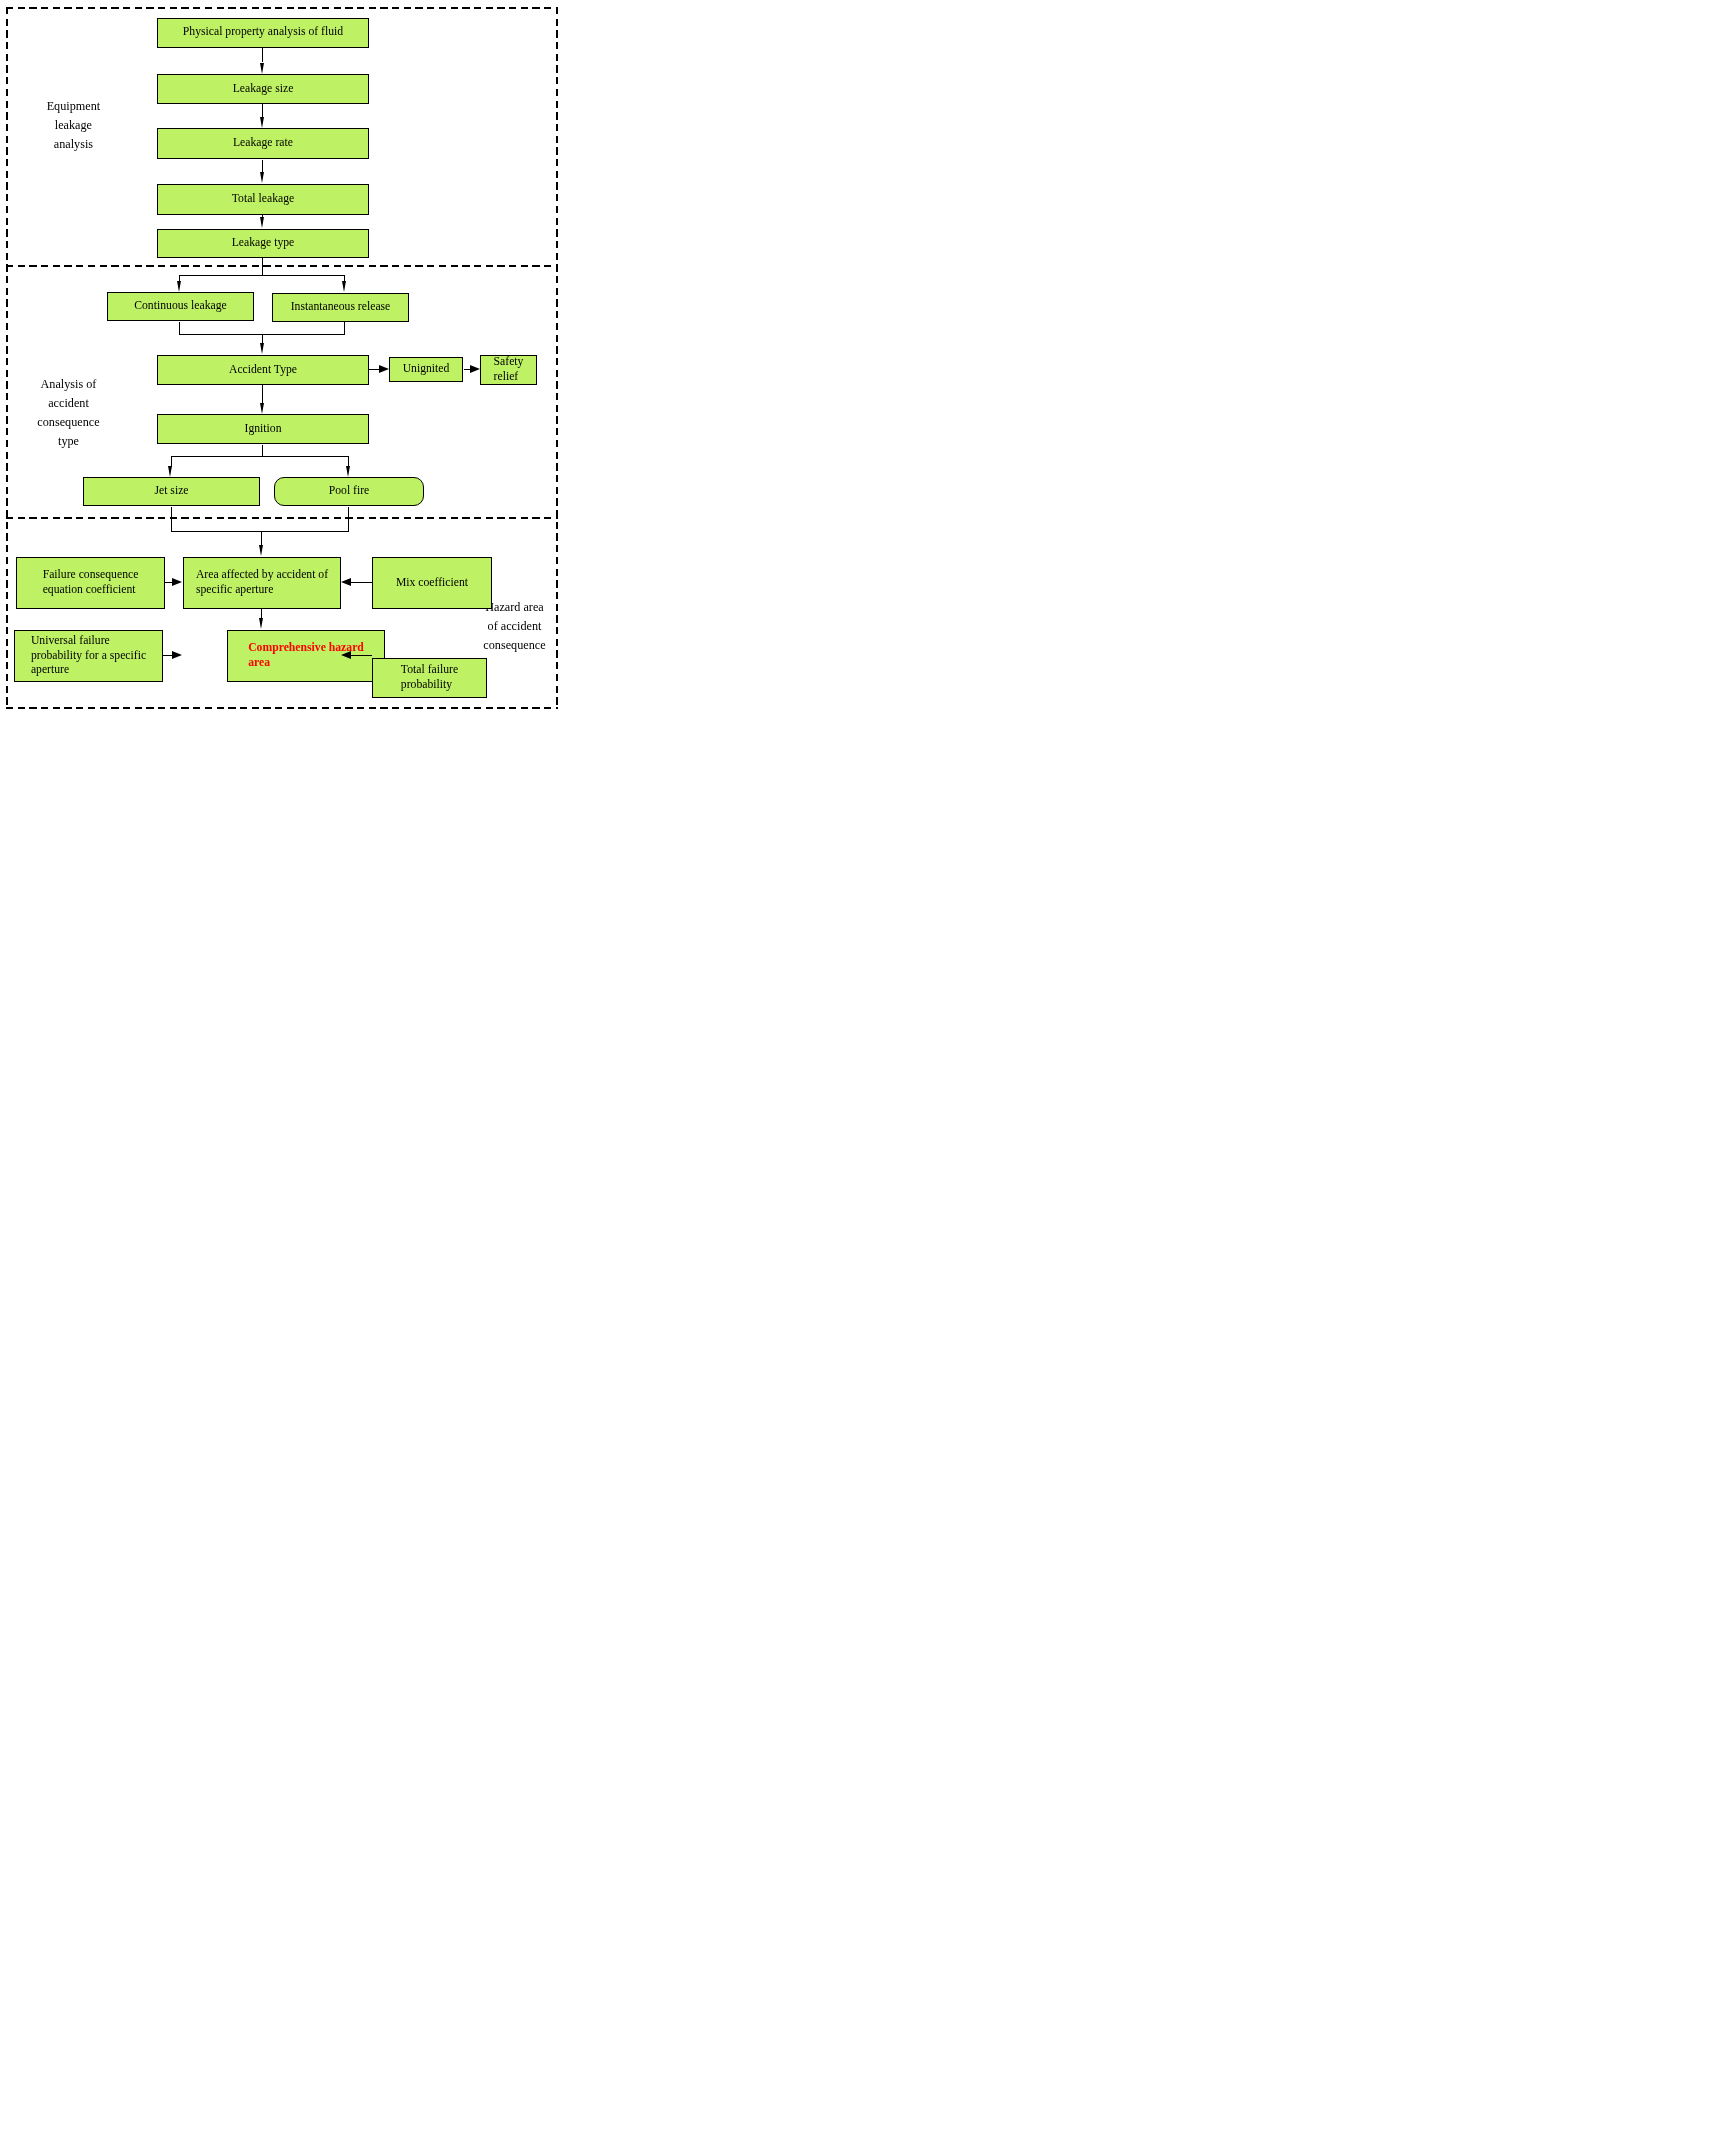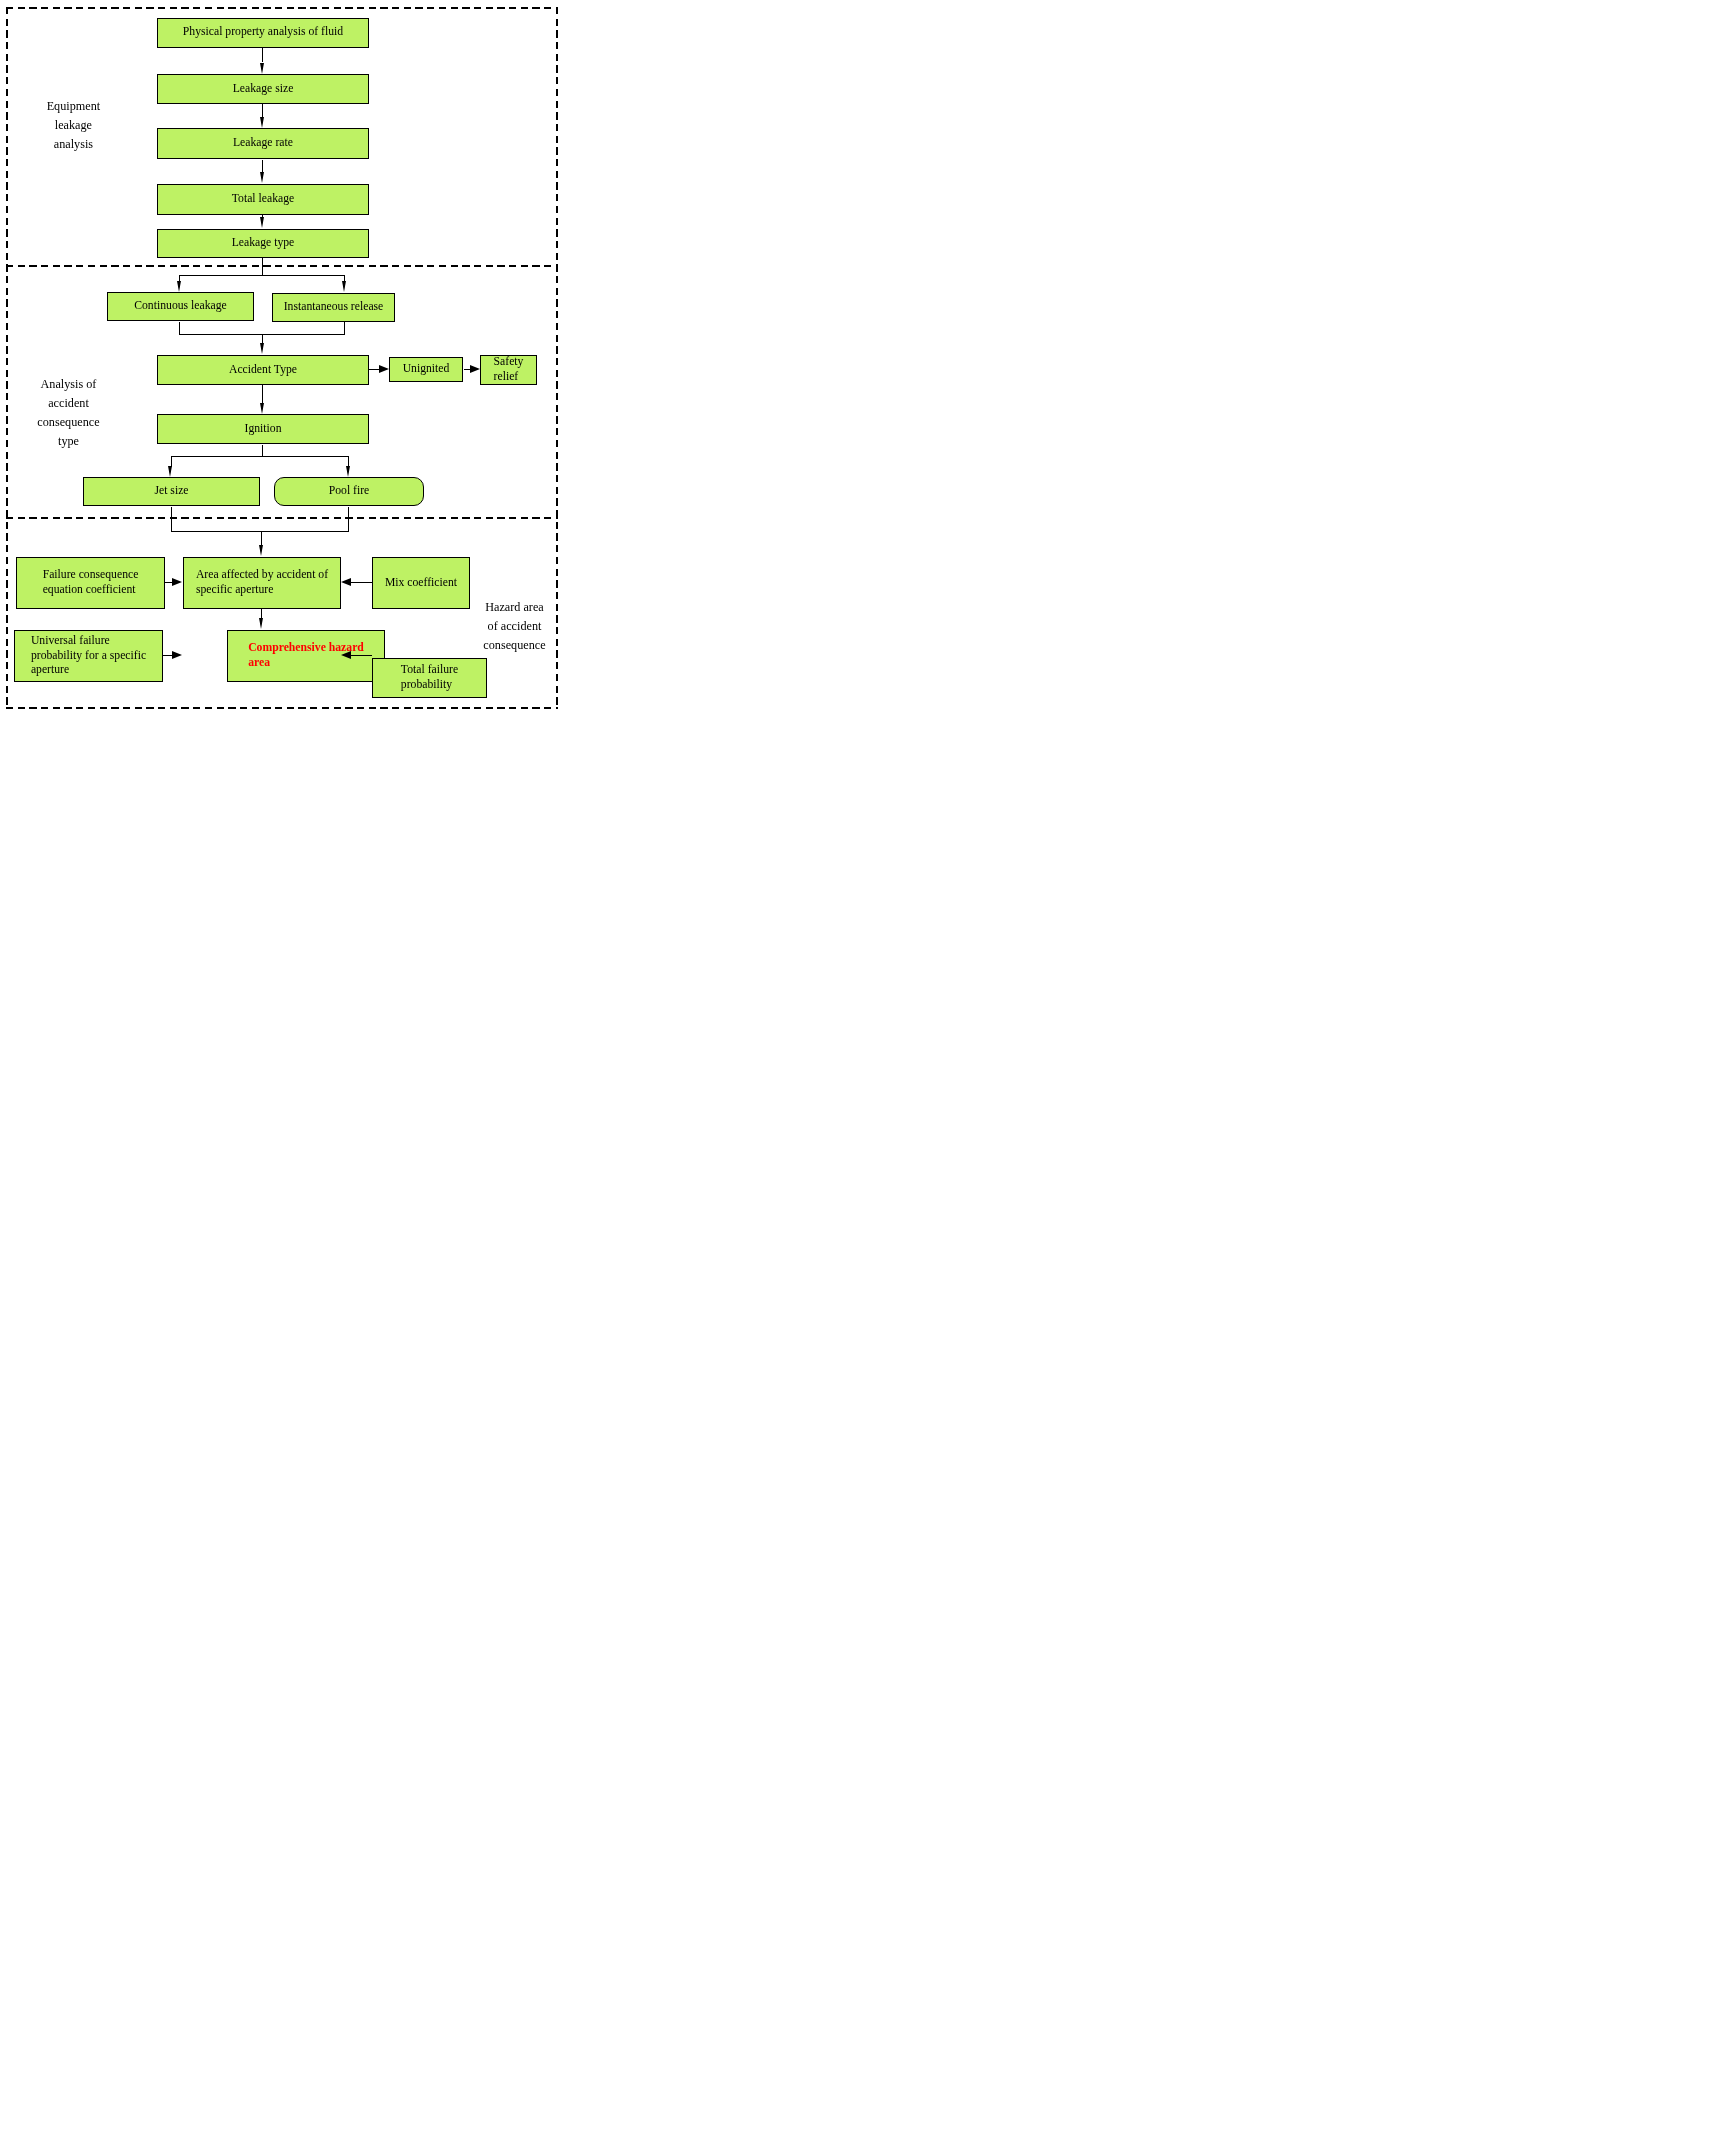--- a/index.html
+++ b/index.html
@@ -84,21 +84,21 @@
   <div class="arrow-down" style="left:260px;top:217px;"></div>
 
   <div class="vline" style="left:262px;top:258px;height:17px;"></div>
   <div class="hline" style="left:180px;top:275px;width:165px;"></div>
   <div class="vline" style="left:179px;top:275px;height:6.8px;"></div>
   <div class="arrow-down" style="left:177px;top:281px;"></div>
   <div class="vline" style="left:344px;top:275px;height:6.8px;"></div>
   <div class="arrow-down" style="left:342px;top:281px;"></div>
 
   <div class="box" style="left:107px;top:292px;width:147px;height:29px;">Continuous leakage</div>
-  <div class="box" style="left:272px;top:293px;width:123px;height:29px;">Instantaneous release</div>
+  <div class="box" style="left:272px;top:293px;width:137px;height:29px;">Instantaneous release</div>
 
   <div class="vline" style="left:179px;top:322px;height:13px;"></div>
   <div class="vline" style="left:344px;top:322px;height:13px;"></div>
   <div class="hline" style="left:180px;top:334px;width:165px;"></div>
   <div class="vline" style="left:262px;top:335px;height:8.8px;"></div>
   <div class="arrow-down" style="left:260px;top:343px;"></div>
 
   <div class="box" style="left:157px;top:355px;width:212px;height:30px;">Accident Type</div>
 
   <div class="hline" style="left:369px;top:369px;width:9.8px;"></div>
@@ -130,21 +130,21 @@
   <div class="arrow-down" style="left:259px;top:545px;"></div>
 
   <div class="box" style="left:16px;top:557px;width:149px;height:52px;">Failure consequence
 equation coefficient</div>
   <div class="hline" style="left:165px;top:582px;width:7.8px;"></div>
   <div class="arrow-right" style="left:172px;top:578px;"></div>
   <div class="box" style="left:183px;top:557px;width:158px;height:52px;">Area affected by accident of
 specific aperture</div>
   <div class="arrow-left" style="left:341px;top:578px;"></div>
   <div class="hline" style="left:351px;top:582px;width:21px;"></div>
-  <div class="box" style="left:372px;top:557px;width:98px;height:52px;">Mix coefficient</div>
+  <div class="box" style="left:372px;top:557px;width:120px;height:52px;">Mix coefficient</div>
 
   <div class="vline" style="left:261px;top:609px;height:10.3px;"></div>
   <div class="arrow-down" style="left:259px;top:618px;"></div>
 
   <div class="box" style="left:14px;top:630px;width:149px;height:52px;">Universal failure
 probability for a specific
 aperture</div>
   <div class="hline" style="left:163px;top:655px;width:9.8px;"></div>
   <div class="arrow-right" style="left:172px;top:651px;"></div>
   <div class="box highlight" style="left: 183px; top: 630px; width: 158px; height: 52px; color: rgb(255, 0, 0);">Comprehensive hazard

